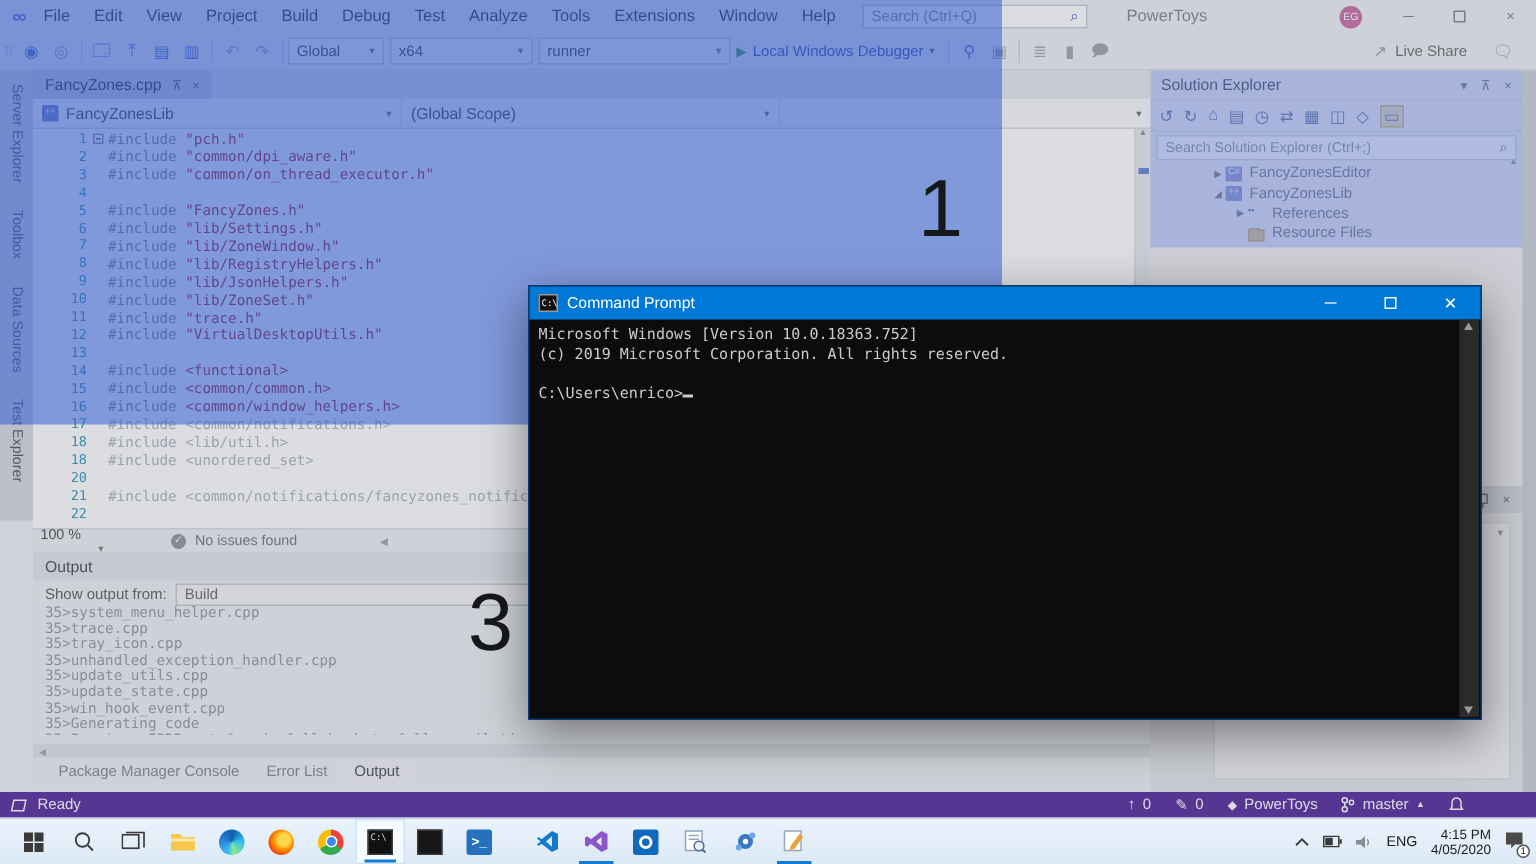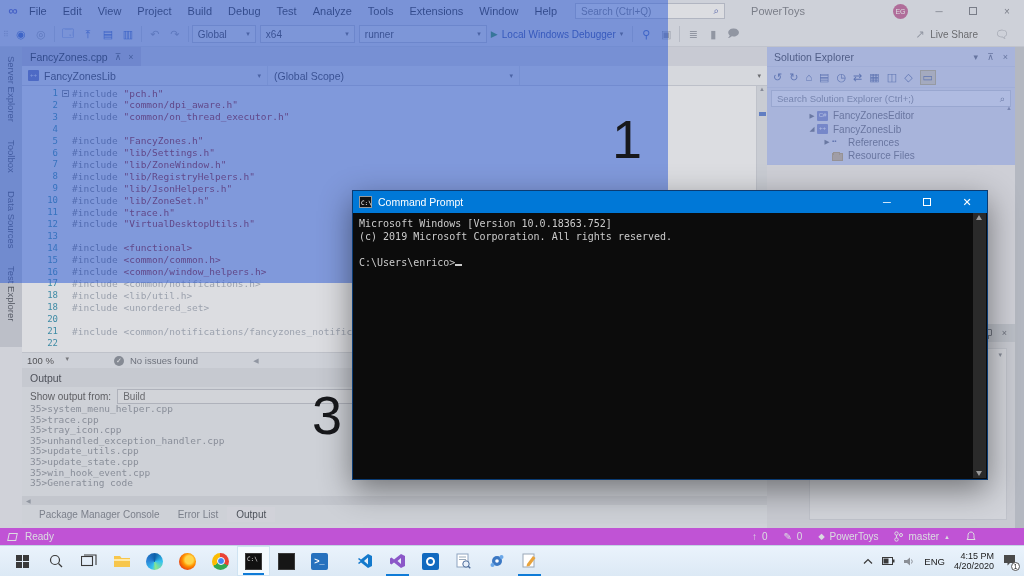--- a/index.html
+++ b/index.html
@@ -63,21 +63,21 @@
   .cl .codetxt{padding-left:0;}
   .seg-pp{color:#7a7f88;}
   .seg-str{color:#A31515;}
   .cl.inactive .seg-pp,.cl.inactive .seg-str{color:#A9B0BB;}
   #code-vsb{position:absolute;left:756px;top:86px;width:11px;height:266px;background:#E6E8ED;border-left:1px solid #D8DBE1;}
   #code-vsb .a{color:#8b909b;font-size:6px;text-align:center;display:block;}
   #code-vsb .thumb{position:absolute;left:2px;top:26px;width:7px;height:4px;background:#5a7fd6;}
 
   .editor-bottom{position:absolute;left:22px;top:352px;width:745px;height:16px;background:#EDEFF3;
     border-top:1px solid #D8DBE1;display:flex;align-items:center;font-size:9.5px;color:#555;}
-  .zoom-dd{width:52px;display:flex;padding:0 5px;color:#444;}
+  .zoom-dd{width:52px;display:flex;padding:0 5px;color:#444;flex-direction:column;}
   .zoom-dd .c{margin-left:auto;font-size:7px;color:#777;}
   .health{display:flex;align-items:center;margin-left:40px;color:#6a6f78;}
   .health .ck{width:10px;height:10px;border-radius:50%;background:#8a9098;color:#fff;font-size:7px;
     line-height:10px;text-align:center;margin-right:6px;}
   .hsb-arrow{margin-left:55px;color:#9aa0aa;font-size:7px;}
 
   
   #solution-explorer{position:absolute;left:767px;top:47px;width:248px;height:277px;background:#ECEDF1;}
   .se-title{height:19px;display:flex;align-items:center;font-size:10.5px;color:#3b3f46;padding:0 7px;}
   .se-title .ic{margin-left:auto;display:flex;gap:9px;color:#6a6f79;font-size:9px;}
@@ -118,21 +118,21 @@
   .out-ic{color:#A5A9B0;font-size:9px;margin-left:6px;}
   #out-log{position:absolute;left:8px;top:40px;width:720px;height:86px;overflow:hidden;
     font-family:"DejaVu Sans Mono",monospace;font-size:9.5px;line-height:10.6px;color:#8F959E;white-space:pre;}
   .out-hsb{position:absolute;left:0;top:128px;width:745px;height:9px;background:#DDE0E5;
     color:#999FA8;font-size:6px;display:flex;align-items:center;padding:0 4px;}
   #out-tabs{position:absolute;left:8px;top:139px;display:flex;font-size:10px;color:#7d828b;}
   #out-tabs span{padding:2px 9px;}
   #out-tabs .active{background:#F0F1F4;color:#3f434a;}
 
   
-  #statusbar{position:absolute;left:0;top:528px;width:1024px;height:17px;background:#d946ef;
+  #statusbar{position:absolute;left:0;top:528px;width:1024px;height:17px;background:#4c1d95;
     display:flex;align-items:center;font-size:10px;color:#FDFDFE;padding:0 8px;}
   .ready-ic{width:9px;height:8px;border:1px solid #fff;transform:skewX(-12deg);margin-right:8px;}
   #status-right{margin-left:auto;display:flex;align-items:center;gap:16px;margin-right:40px;}
   #status-right .it{display:flex;align-items:center;gap:5px;}
   .branch-svg,.bell-svg{display:block;}
 
   
   #dim{position:absolute;left:0;top:0;width:1024px;height:545px;background:rgba(118,124,138,0.26);z-index:20;}
   #zone1{position:absolute;left:0;top:0;width:668px;height:283px;background:rgba(47,92,213,0.53);z-index:25;}
   #zone2{position:absolute;left:767px;top:47px;width:248px;height:118px;background:rgba(90,125,230,0.33);z-index:25;}
@@ -579,21 +579,21 @@
           <rect x="1.5" y="1.5" width="5" height="5" fill="#3a3a3a"></rect>
           <rect x="11" y="2.5" width="1.5" height="3" fill="#3a3a3a"></rect>
         </svg>
       <svg width="11" height="9">
           <polygon points="0,3 3,3 6,0.5 6,8.5 3,6 0,6" fill="#8a8f96"></polygon>
           <path d="M7.5 2.5 Q9 4.5 7.5 6.5" fill="none" stroke="#8a8f96"></path>
         </svg>
       <span>ENG</span>
       <div class="tray-time">
         <div>4:15 PM</div>
-        <div>4/20/2020</div>
+        <div>4/05/2020</div>
       </div>
       <div style="position:relative;">
         <svg width="13" height="12">
             <path d="M1 1 h11 v8 h-5 l-2.5 2.5 v-2.5 h-3.5 z" fill="#4a4a4a"></path>
           </svg>
         <span class="badge">1</span>
       </div>
     </div>
   </div>
 

